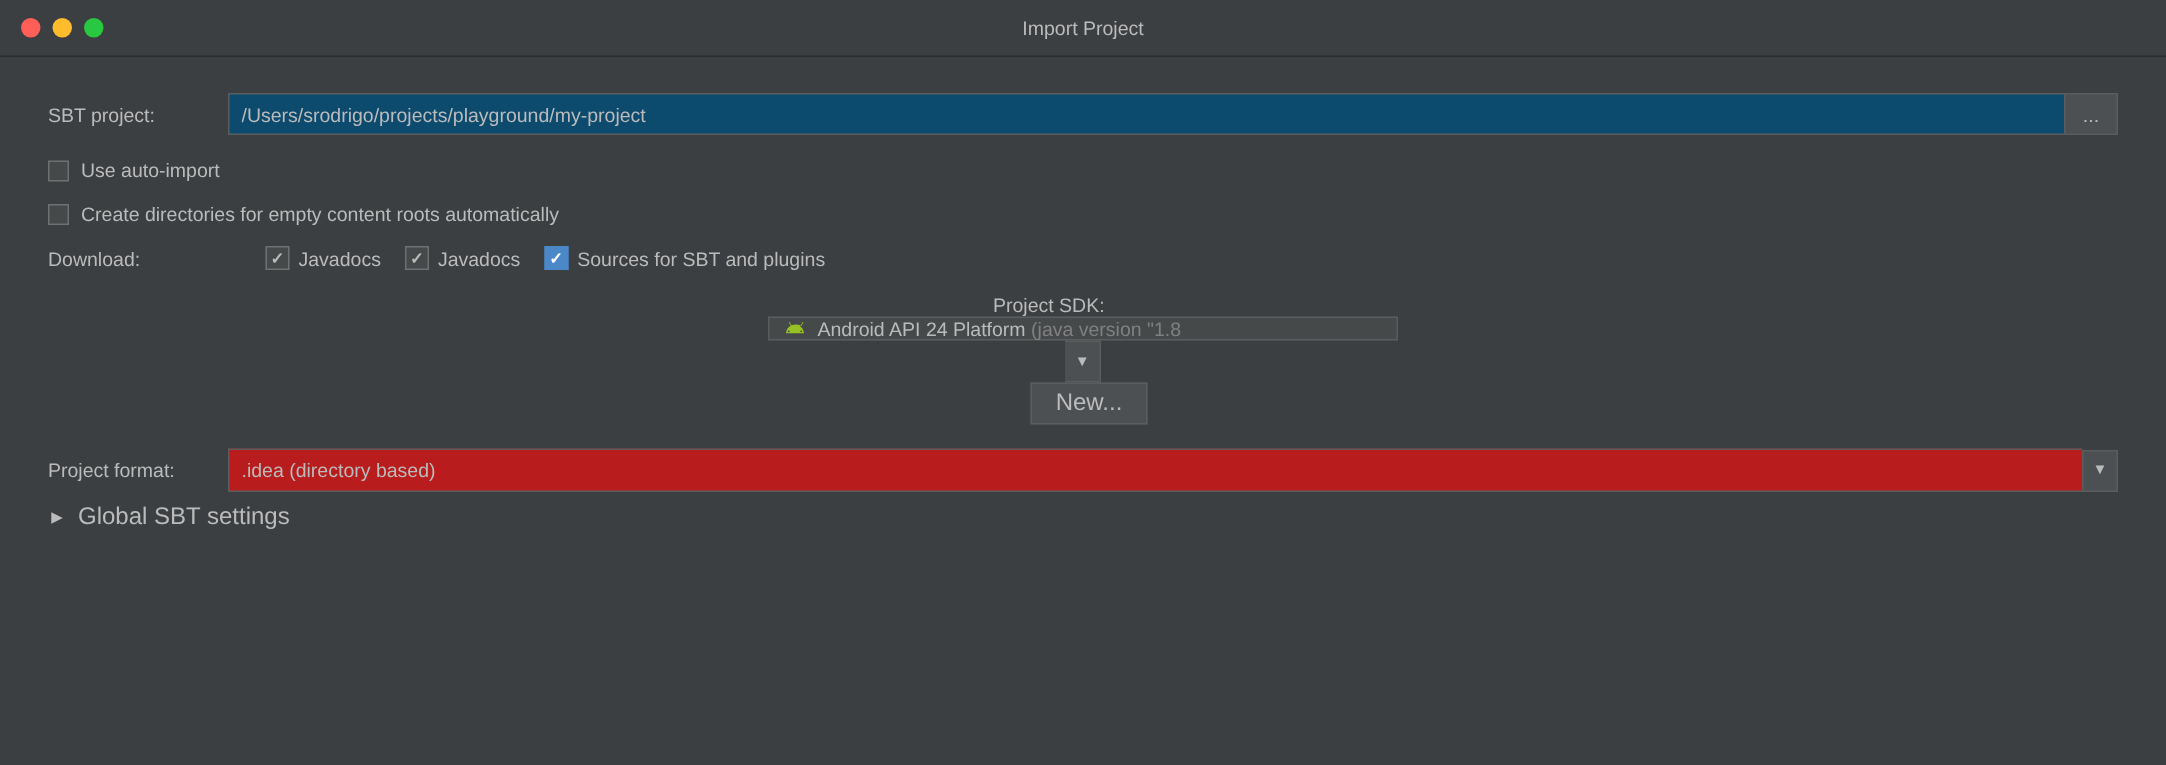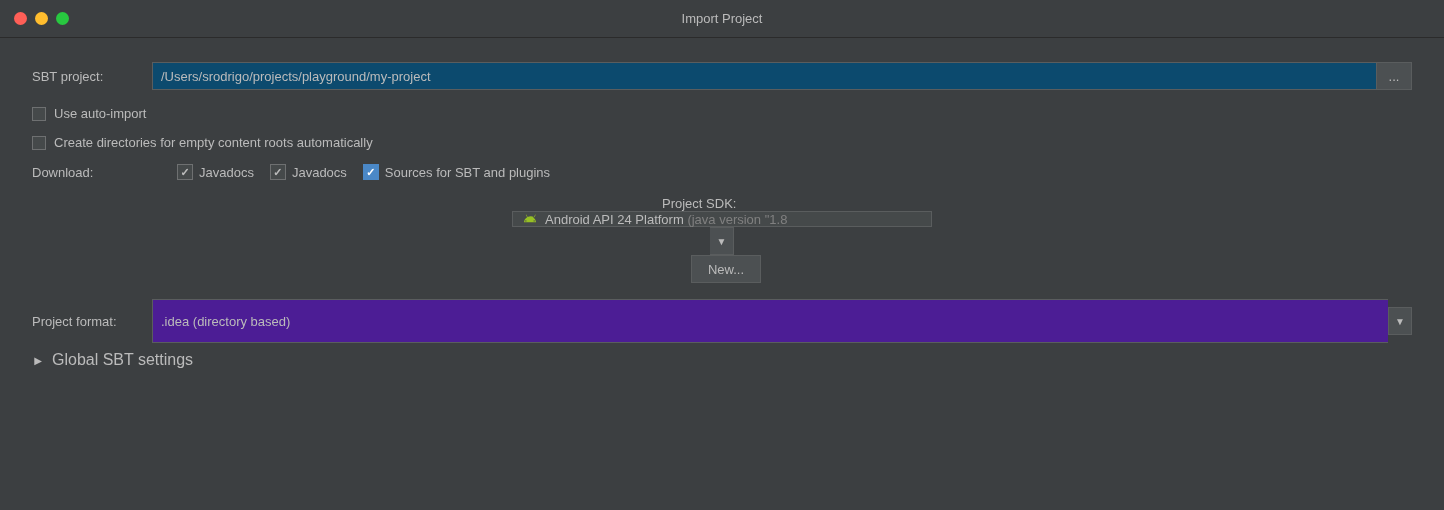--- a/index.html
+++ b/index.html
@@ -221,43 +221,43 @@
       justify-content: center;
       cursor: pointer;
     }
 
     .new-btn {
       height: 28px;
       padding: 0 16px;
       background-color: #4c5052;
       border: 1px solid #5a5d5e;
       color: #bbbbbb;
-      font-size: 13px;
+      font-size: 16px;
       cursor: pointer;
       margin-left: 8px;
       display: flex;
       align-items: center;
     }
 
     .format-row {
       display: flex;
       align-items: center;
       margin-bottom: 3px;
     }
 
     .format-dropdown-container {
       display: flex;
       align-items: center;
       flex: 1;
     }
 
     .format-dropdown {
       flex: 1;
-      height: 44px;
-      background-color: #4c1d95;
+      height: 29px;
+      background-color: #b91c1c;
       border: 1px solid #5a5d5e;
       border-right: none;
       padding: 0 8px;
       font-size: 13px;
       color: #bbbbbb;
       cursor: pointer;
       display: flex;
       align-items: center;
     }
 

